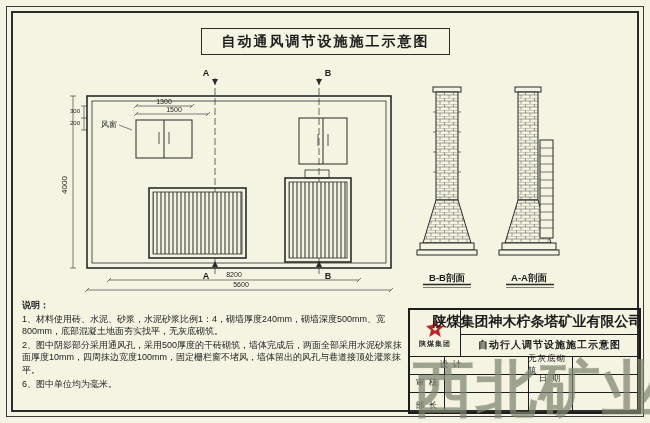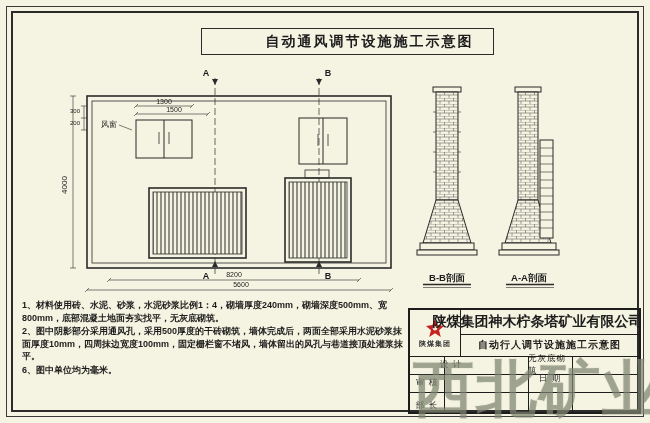--- a/index.html
+++ b/index.html
@@ -6,27 +6,27 @@
   .canvas{
     position:relative;width:650px;height:423px;margin:0 auto;
     background:#f5f3e1;overflow:hidden;
     font-family:"Liberation Sans","DejaVu Sans",sans-serif;color:#222;
   }
   .frame-outer{position:absolute;left:6px;top:6px;right:6px;bottom:6px;border:1px solid #3a3a3a;}
   .frame-inner{position:absolute;left:11px;top:11px;right:11px;bottom:11px;border:2px solid #2b2b2b;}
   .title-box{
     position:absolute;left:201px;top:28px;width:247px;height:25px;
     border:1.5px solid #2b2b2b;display:flex;align-items:center;justify-content:center;
-    font-size:14px;font-weight:bold;letter-spacing:2px;color:#1d1d1d;z-index:3;padding-left:44px;
+    font-size:14px;font-weight:bold;letter-spacing:2px;color:#1d1d1d;z-index:3;
   }
   .drawing{position:absolute;left:19px;top:62px;width:612px;height:240px;z-index:2;}
   .drawing text{font-family:"Liberation Sans","DejaVu Sans",sans-serif;fill:#1d1d1d;}
   .notes{position:absolute;left:22px;top:299px;width:382px;font-size:9px;line-height:1.4;color:#1d1d1d;z-index:3;}
   .notes-heading{font-weight:bold;margin-bottom:1px;}
-  .note-line{margin:0 0 1px 0;font-weight:bold;}
+  .note-line{margin:0 0 1px 0;}
   
   .tb{position:absolute;left:408px;top:308px;width:229px;height:102px;border:2px solid #1d1d1d;z-index:4;background:transparent;}
   .tb-line{position:absolute;background:#1d1d1d;}
   .tb-cell{position:absolute;display:flex;align-items:center;justify-content:center;color:#1d1d1d;}
   .tb-logo{left:0;top:0;width:50px;height:46px;flex-direction:column;gap:1px;}
   .tb-logo-text{font-size:7px;letter-spacing:1px;font-weight:bold;color:#333;}
   .tb-company{left:38px;top:0;width:179px;height:24px;font-size:14px;font-weight:bold;white-space:nowrap;}
   .tb-drawtitle{left:50px;top:24px;width:179px;height:22px;font-size:10px;font-weight:bold;letter-spacing:1px;white-space:nowrap;}
   .tb-small{font-size:8.5px;letter-spacing:1px;}
   .watermark{
@@ -149,20 +149,21 @@
       <rect x="480" y="188" width="60" height="5" fill="#f5f3e1"></rect>
     </g>
     <g>
       <text x="510" y="219" font-size="9.5" font-weight="bold" text-anchor="middle">A-A剖面</text>
       <path d="M487 222.5 H535" stroke="#2b2b2b" stroke-width="1.4"></path>
       <path d="M487 225.5 H535" stroke="#2b2b2b" stroke-width="0.6"></path>
     </g>
   </svg>
 
   <div class="notes">
+    <div class="notes-heading">说明：</div>
     <div class="note-line">1、材料使用砖、水泥、砂浆，水泥砂浆比例1：4，砌墙厚度240mm，砌墙深度500mm、宽800mm，底部混凝土地面夯实找平，无灰底砌筑。</div>
     <div class="note-line">2、图中阴影部分采用通风孔，采用500厚度的干砖砌筑，墙体完成后，两面全部采用水泥砂浆抹面厚度10mm，四周抹边宽度100mm，固定栅栏窗不堵风，墙体留出的风孔与巷道接顶处灌浆抹平。</div>
     <div class="note-line">6、图中单位均为毫米。</div>
   </div>
 
   <div class="tb">
 
     <div class="tb-line" style="left:50px;top:0;width:1px;height:46px;"></div>
     <div class="tb-line" style="left:50px;top:24px;width:179px;height:1px;"></div>
     <div class="tb-line" style="left:0;top:46px;width:229px;height:1px;"></div>

